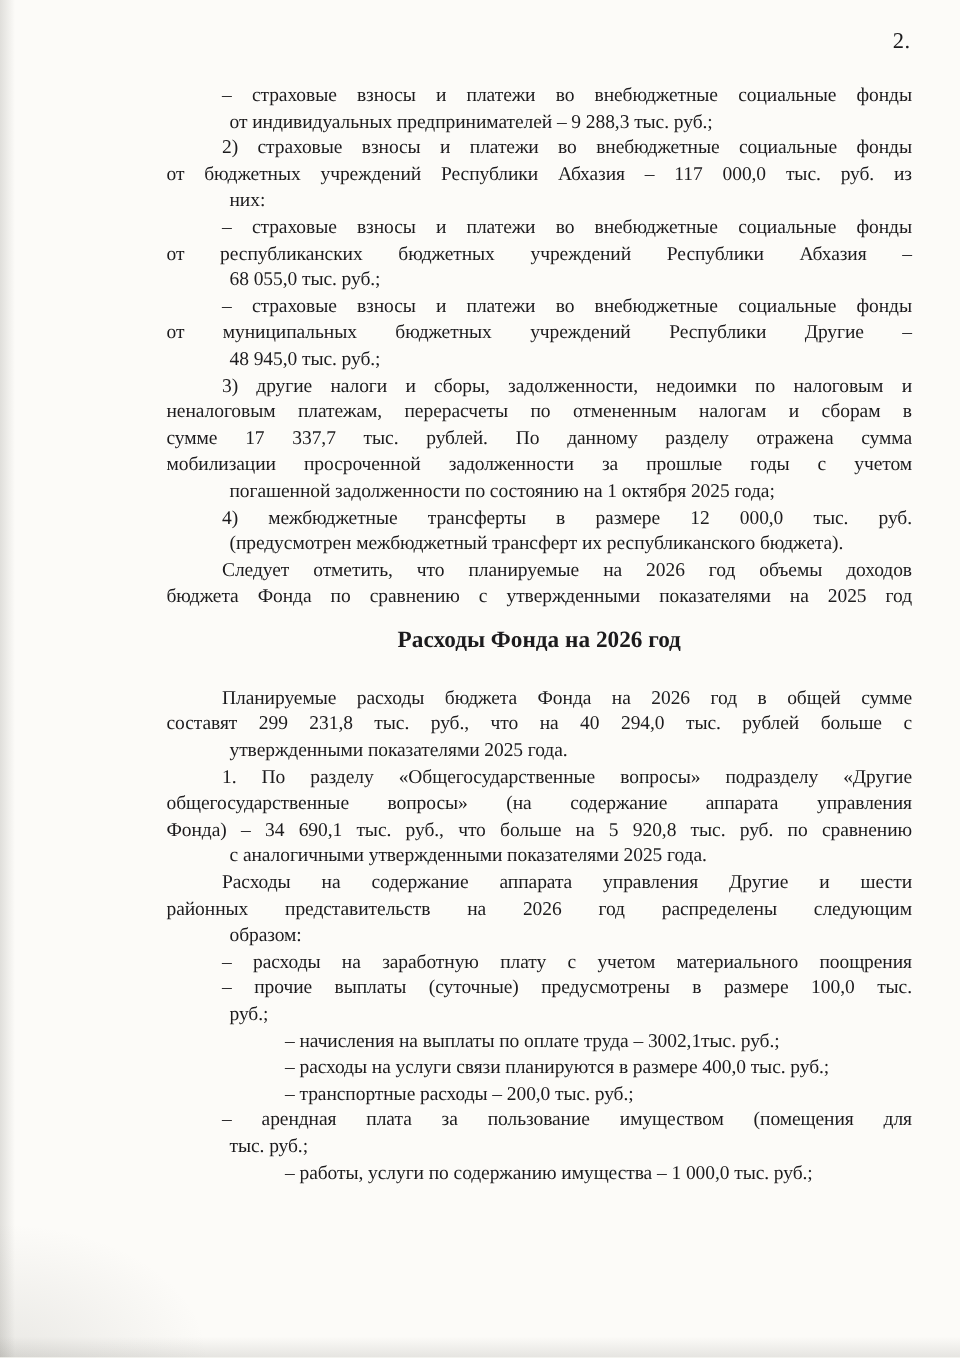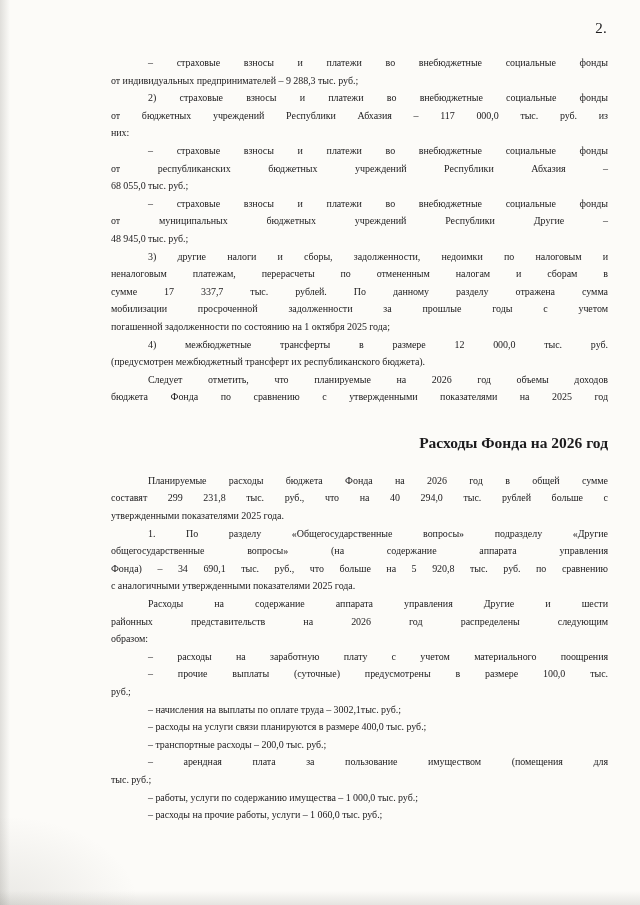--- a/index.html
+++ b/index.html
@@ -54,39 +54,40 @@
     position: absolute;
     top: 54px;
     left: 111px;
     width: 497px;
   }
   .paragraph {
     margin: 0;
     padding: 0;
   }
   .line {
-    font-size: 10px;
+    font-size: 13px;
     line-height: 17.6px;
     letter-spacing: -0.05px;
     text-align: justify;
     text-align-last: justify;
     white-space: normal;
   }
   .line.last {
     text-align-last: left;
+    margin-left: 42px;
   }
   .line.first {
     text-indent: 37px;
   }
   .heading {
     font-size: 15.5px;
     line-height: 18px;
     font-weight: bold;
-    text-align: right;
-    margin: 28px 0 20px 0;
+    text-align: center;
+    margin: 12px 0 20px 0;
   }
 </style>
 </head>
 <body>
 
 <div class="page">
   <div class="page-number">2.</div>
 
   <div class="text-block">
     <div id="paras-before">
@@ -161,22 +162,19 @@
         <div class="paragraph">
           <div class="line first last">– транспортные расходы – 200,0 тыс. руб.;</div>
         </div>
         <div class="paragraph">
           <div class="line first">– арендная плата за пользование имуществом (помещения для</div>
           <div class="line last">тыс. руб.;</div>
         </div>
         <div class="paragraph">
           <div class="line first last">– работы, услуги по содержанию имущества – 1&nbsp;000,0 тыс. руб.;</div>
         </div>
-        <div class="paragraph">
-          <div class="line first last">– расходы на прочие работы, услуги – 1&nbsp;060,0 тыс. руб.;</div>
-        </div>
       </div>
   </div>
 
   <div class="edge-left"></div>
   <div class="edge-corner"></div>
   <div class="edge-bottom"></div>
 </div>
 
 </body></html>

